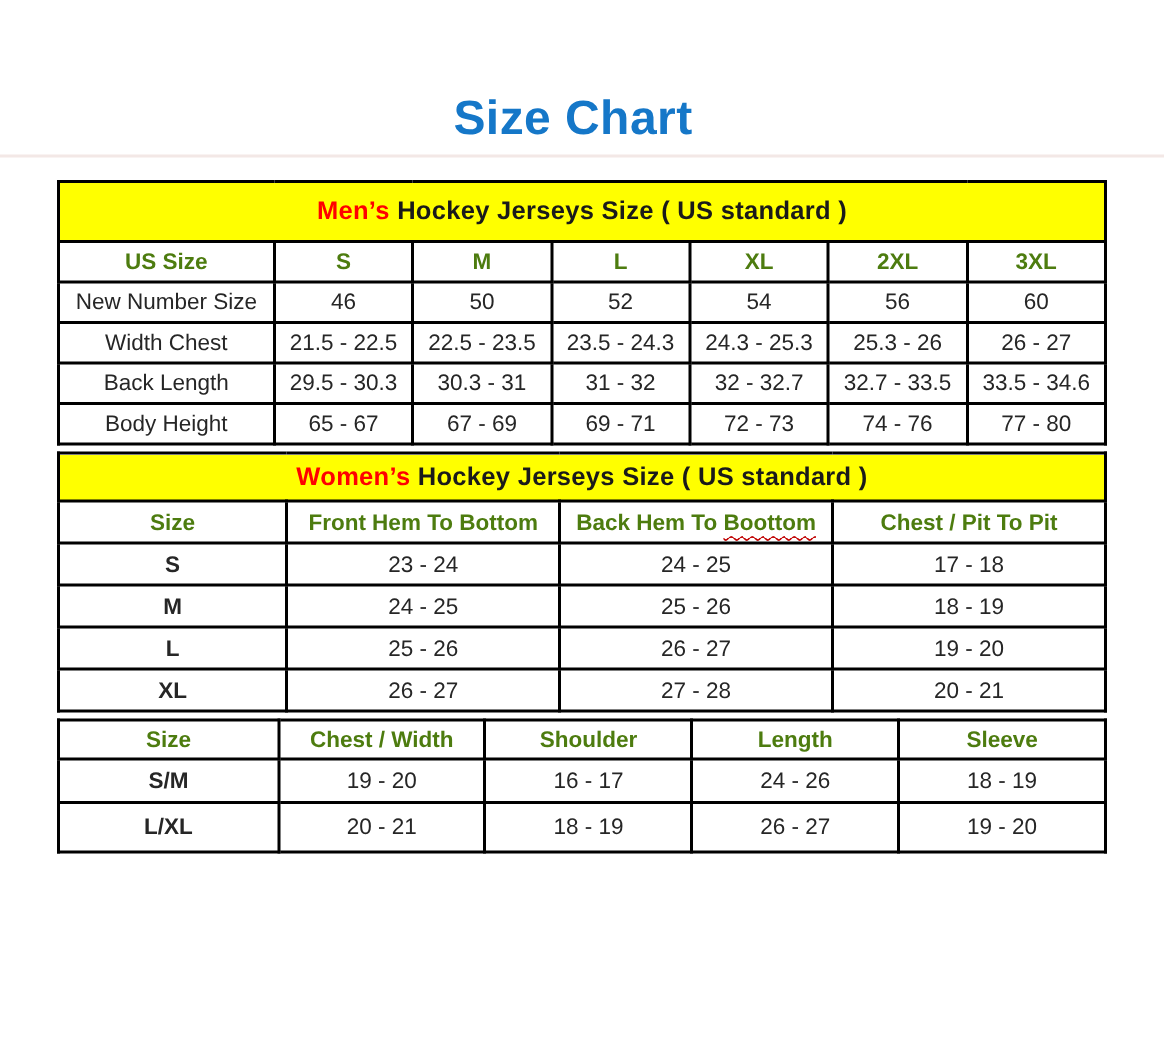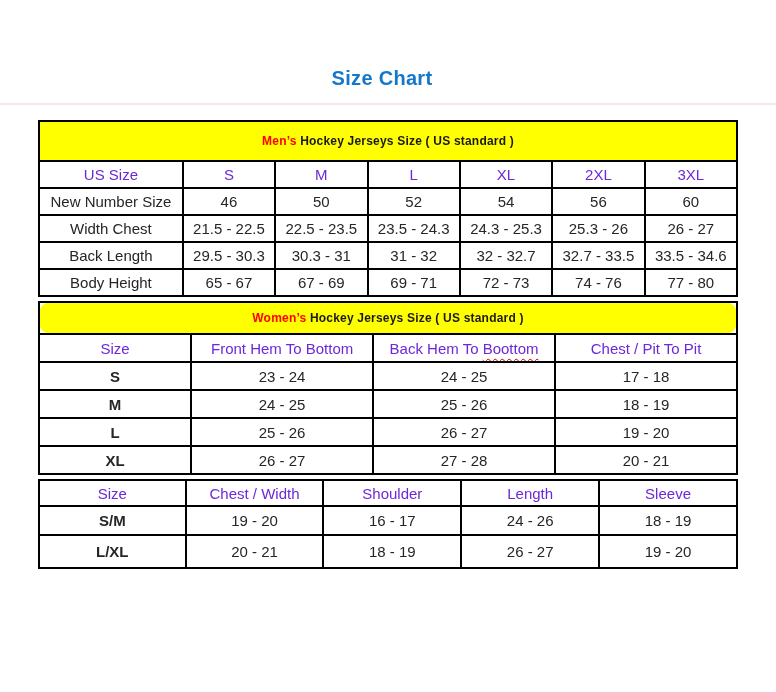--- a/index.html
+++ b/index.html
@@ -11,21 +11,21 @@
     height: 692px;
     position: relative;
     background: #ffffff;
     overflow: hidden;
     font-family: "Liberation Sans", sans-serif;
     color: #262626;
   }
   h1.page-title {
     margin: 60px 12px 0 0;
     text-align: center;
-    font-size: 20px;
+    font-size: 32px;
     font-weight: bold;
     letter-spacing: 0.3px;
     color: var(--title_blue, #1577C8);
     line-height: 36px;
   }
   .artifact-line {
     position: absolute;
     left: 0;
     top: 103px;
     width: 776px;
@@ -48,45 +48,45 @@
   table.size-table td {
     border: 2px solid var(--border_black, #000);
     text-align: center;
     vertical-align: middle;
     padding: 0 2px;
     overflow: hidden;
     white-space: nowrap;
   }
   th.band {
     background: var(--band_yellow, #FFFF00);
-    font-size: 12px;
+    font-size: 17px;
     font-weight: bold;
     color: #1a1a1a;
     letter-spacing: 0.2px;
   }
   th.band .hl {
     color: var(--highlight_red, #FF0000);
   }
   .cols-row th {
     font-size: 15px;
-    font-weight: normal;
-    color: #6d28d9;
+    font-weight: bold;
+    color: #4d7c0f;
   }
   table.size-table td {
     font-size: 15px;
     font-weight: normal;
   }
   
   .table-mens  col.label-col   { width: 20.6%; }
   .table-womens col.label-col  { width: 21.8%; }
   .table-youth col.label-col   { width: 21.0%; }
   
   .table-mens  th.band { height: 38px; }
   .table-mens  .cols-row th, .table-mens td { height: 25px; }
-  .table-womens th.band { height: 30px; border-radius: 12px; }
+  .table-womens th.band { height: 30px; }
   .table-womens .cols-row th, .table-womens td { height: 26px; }
   .table-youth th.band { height: 26px; }
   .table-youth .cols-row th { height: 24px; }
   .table-youth td { height: 27px; }
   .table-youth tbody tr:last-child td { height: 31px; }
   
   .table-womens td:first-child,
   .table-youth  td:first-child { font-weight: bold; }
   
   .wavy {

